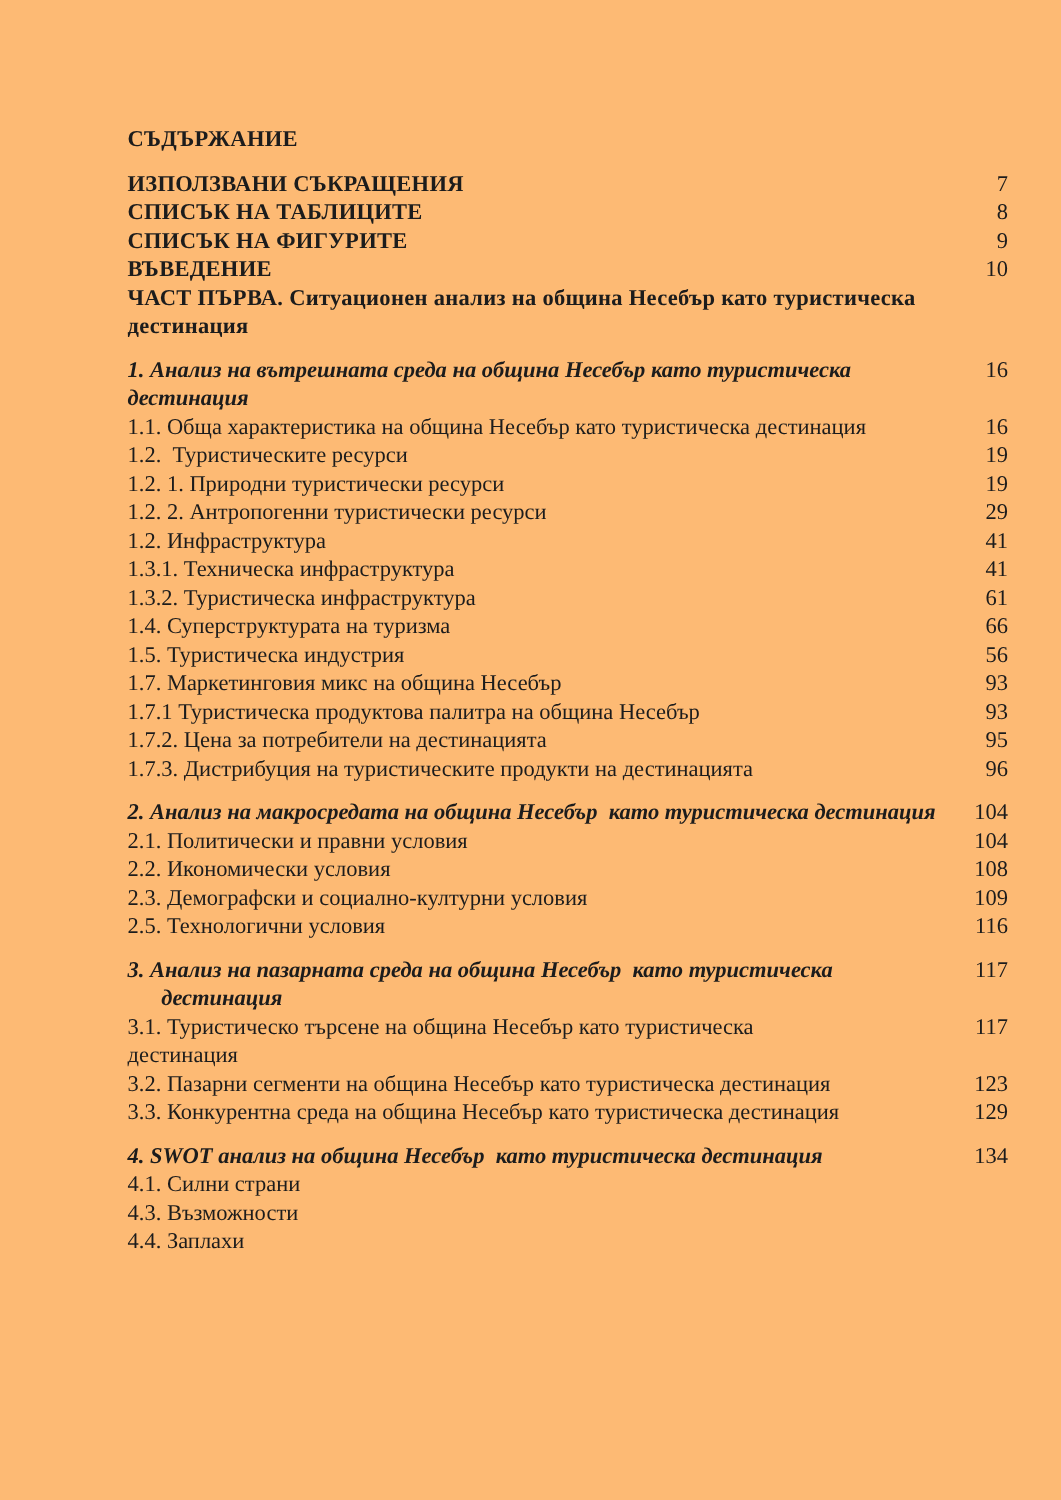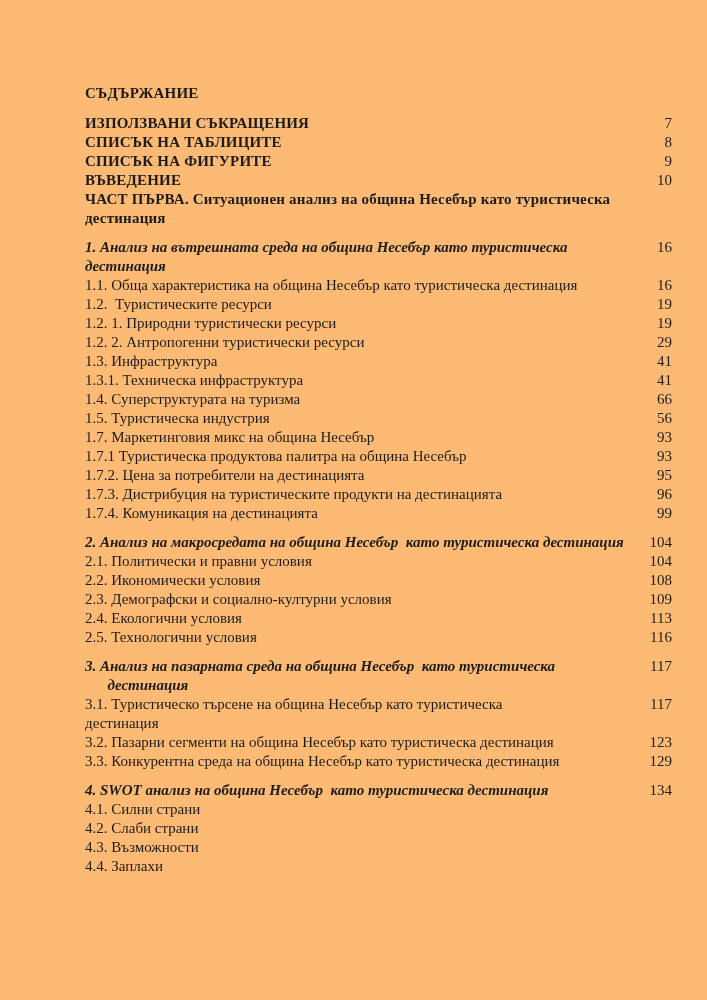--- a/index.html
+++ b/index.html
@@ -121,29 +121,33 @@
         <span class="label">1.2. 1. Природни туристически ресурси</span>
         <span class="page-num">19</span>
       </div>
 
       <div class="row kind-item">
         <span class="label">1.2. 2. Антропогенни туристически ресурси</span>
         <span class="page-num">29</span>
       </div>
 
       <div class="row kind-item">
-        <span class="label">1.3. Инфраструктура</span>
+        <span class="label">1.2. Инфраструктура</span>
         <span class="page-num">41</span>
       </div>
 
       <div class="row kind-item">
         <span class="label">1.3.1. Техническа инфраструктура</span>
         <span class="page-num">41</span>
       </div>
 
+      <div class="row kind-item">
+        <span class="label">1.3.2. Туристическа инфраструктура</span>
+        <span class="page-num">61</span>
+      </div>
 
       <div class="row kind-item">
         <span class="label">1.4. Суперструктурата на туризма</span>
         <span class="page-num">66</span>
       </div>
 
       <div class="row kind-item">
         <span class="label">1.5. Туристическа индустрия</span>
         <span class="page-num">56</span>
       </div>
@@ -162,24 +166,20 @@
       <div class="row kind-item">
         <span class="label">1.7.2. Цена за потребители на дестинацията</span>
         <span class="page-num">95</span>
       </div>
 
       <div class="row kind-item">
         <span class="label">1.7.3. Дистрибуция на туристическите продукти на дестинацията</span>
         <span class="page-num">96</span>
       </div>
 
-      <div class="row kind-item">
-        <span class="label">1.7.4. Комуникация на дестинацията</span>
-        <span class="page-num">99</span>
-      </div>
 
       <div class="row kind-section gap-before">
         <span class="label">2. Анализ на макросредата на община Несебър  като туристическа дестинация</span>
         <span class="page-num">104</span>
       </div>
 
       <div class="row kind-item">
         <span class="label">2.1. Политически и правни условия</span>
         <span class="page-num">104</span>
       </div>
@@ -187,24 +187,20 @@
       <div class="row kind-item">
         <span class="label">2.2. Икономически условия</span>
         <span class="page-num">108</span>
       </div>
 
       <div class="row kind-item">
         <span class="label">2.3. Демографски и социално-културни условия</span>
         <span class="page-num">109</span>
       </div>
 
-      <div class="row kind-item">
-        <span class="label">2.4. Екологични условия</span>
-        <span class="page-num">113</span>
-      </div>
 
       <div class="row kind-item">
         <span class="label">2.5. Технологични условия</span>
         <span class="page-num">116</span>
       </div>
 
       <div class="row kind-section gap-before">
         <span class="label">3. Анализ на пазарната среда на община Несебър  като туристическа
       дестинация</span>
         <span class="page-num">117</span>
@@ -229,24 +225,20 @@
       <div class="row kind-section gap-before">
         <span class="label">4. SWOT анализ на община Несебър  като туристическа дестинация</span>
         <span class="page-num">134</span>
       </div>
 
       <div class="row kind-item">
         <span class="label">4.1. Силни страни</span>
         <span class="page-num"></span>
       </div>
 
-      <div class="row kind-item">
-        <span class="label">4.2. Слаби страни</span>
-        <span class="page-num"></span>
-      </div>
 
       <div class="row kind-item">
         <span class="label">4.3. Възможности</span>
         <span class="page-num"></span>
       </div>
 
       <div class="row kind-item">
         <span class="label">4.4. Заплахи</span>
         <span class="page-num"></span>
       </div>

